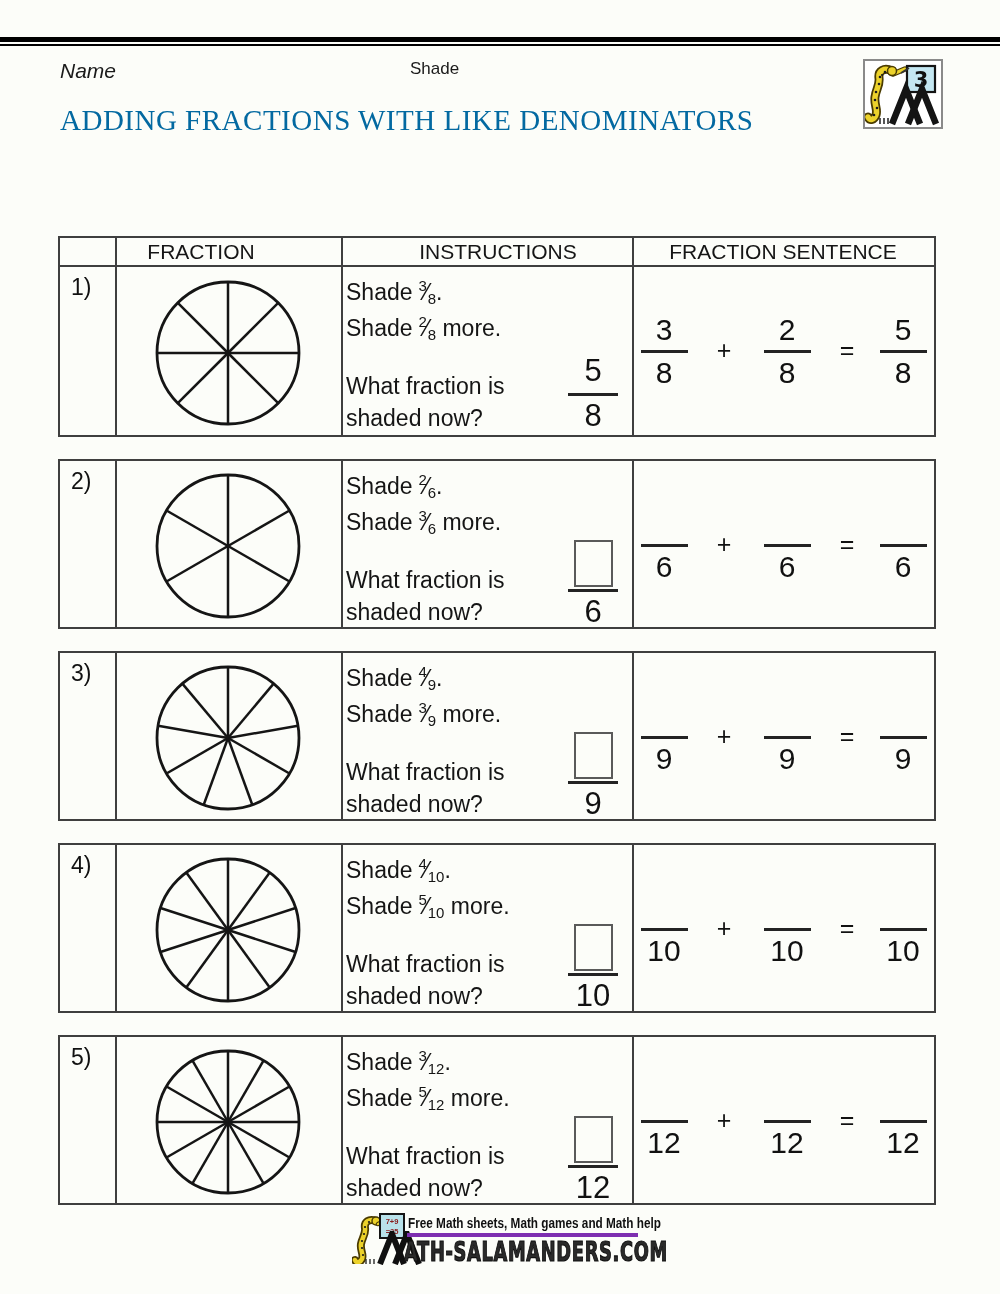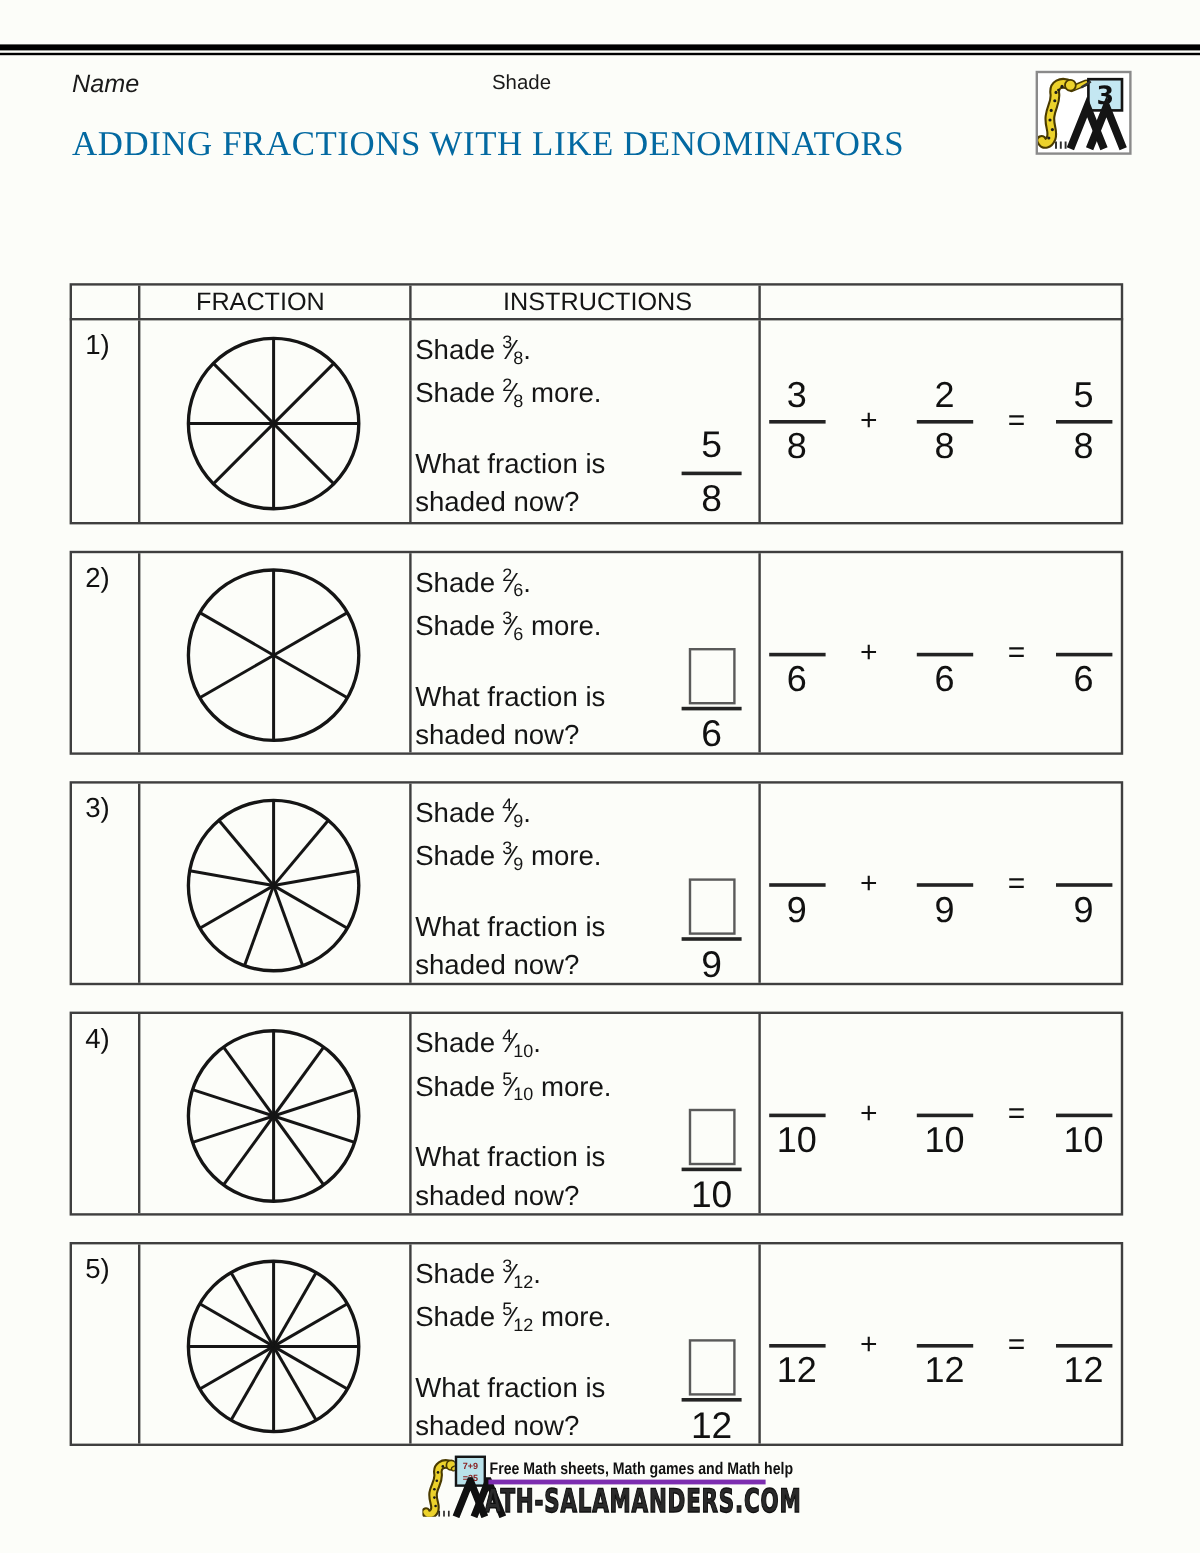--- a/index.html
+++ b/index.html
@@ -109,22 +109,23 @@
       </g>
     </svg>
   </div>
 
   <div class="page-title title-1">ADDING FRACTIONS WITH LIKE DENOMINATORS</div>
 
   <div class="thead">
     <div class="vline" style="left:55px"></div>
     <div class="vline" style="left:281px"></div>
     <div class="vline" style="left:572px"></div>
-    <div class="hcell" style="left:67px;width:180px">FRACTION</div>
+    <div class="hcell" style="left:51px;width:180px">FRACTION</div>
     <div class="hcell" style="left:281px;width:314px">INSTRUCTIONS</div>
+    <div class="hcell" style="left:572px;width:302px">FRACTION SENTENCE</div>
   </div>
 
   <div class="wrow" style="top:265px;height:172px">
     <div class="vline" style="left:55px"></div>
     <div class="vline" style="left:281px"></div>
     <div class="vline" style="left:572px"></div>
     <div class="rownum">1)</div>
     <svg class="circle-svg" style="top:11px" width="150" height="150" viewBox="0 0 150 150">
         <circle cx="75" cy="75" r="71" fill="none" stroke="#151515" stroke-width="2.8"></circle>
         <line x1="75" y1="75" x2="75.00" y2="4.00" stroke="#151515" stroke-width="2.5"></line>

